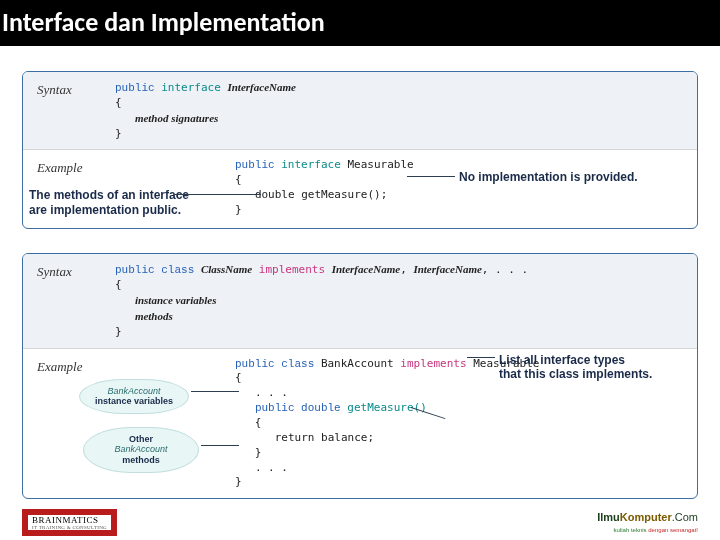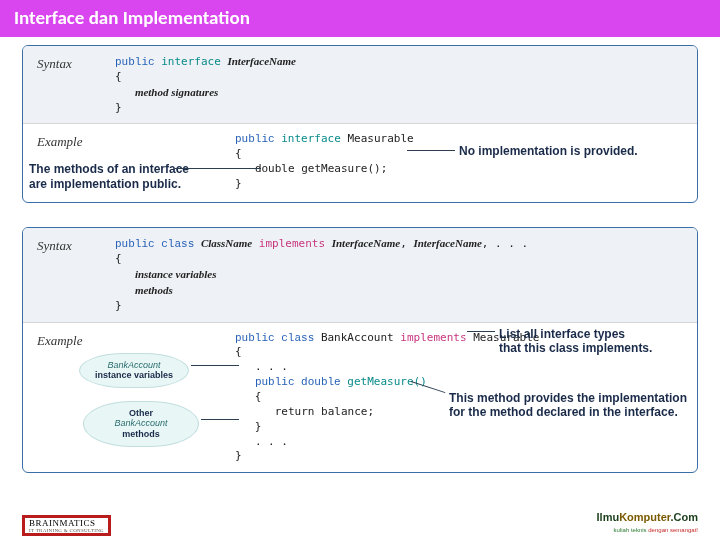--- a/index.html
+++ b/index.html
@@ -6,29 +6,29 @@
   body {
     margin: 0;
     width: 720px;
     height: 540px;
     background: #fff;
     font-family: Georgia, 'Times New Roman', serif;
     position: relative;
     overflow: hidden;
   }
   .title-bar {
-    background: #d946ef;
+    background: #000000;
     color: #fff;
     font-family: Calibri, Arial, sans-serif;
-    font-size: 19px;
+    font-size: 26px;
     font-weight: bold;
-    padding: 6px 14px 8px 14px;
+    padding: 6px 14px 8px 2px;
   }
   .panel-wrap {
-    padding: 8px 22px 0 22px;
+    padding: 25px 22px 0 22px;
   }
   .panel {
     border: 1.5px solid #3a6ea5;
     border-radius: 6px;
     overflow: hidden;
     margin-bottom: 24px;
     background: #fff;
   }
   .row {
     display: flex;
@@ -98,21 +98,21 @@
     bottom: 4px;
     left: 0; right: 0;
     height: 24px;
   }
   .logo-left {
     position: absolute;
     left: 22px;
     bottom: 0;
     font-family: Georgia, serif;
     font-size: 9px;
-    border: 3px solid #b91c1c;
+    border: 6px solid #b91c1c;
     padding: 1px 4px 0 4px;
     line-height: 1;
   }
   .logo-left .brand {
     letter-spacing: 0.5px;
   }
   .logo-left .sub {
     font-size: 5px;
     letter-spacing: 0.3px;
     color: #555;
@@ -121,21 +121,21 @@
     position: absolute;
     right: 22px;
     bottom: 2px;
     text-align: right;
     font-family: Arial, sans-serif;
     font-size: 11px;
     line-height: 1;
   }
   .logo-right .ilmu { font-weight: bold; color: #1a3d1a; margin-top: 42px; }
   .logo-right .komp { font-weight: bold; color: #7a5a00; }
-  .logo-right .com  { font-weight: bold; color: #1a3d1a; }
+  .logo-right .com  { font-weight: normal; color: #1a3d1a; }
   .logo-right .tag-a { font-size: 6px; color: #2e7d32; }
   .logo-right .tag-b { font-size: 6px; color: #c62828; }
 </style>
 </head>
 <body>
 
 <div class="title-bar">Interface dan Implementation</div>
 
 <div class="panel-wrap">
 
@@ -192,24 +192,20 @@
    }
    <span>. . .</span>
 }</pre>
 
         <div class="annot" style="left:388px; top:4px;">
           <span>List all interface types</span><br>
           <span>that this class implements.</span>
         </div>
         <div class="line" style="left:356px; top:8px; width:28px; height:1px;"></div>
 
-        <div class="annot" style="left:338px; top:68px;">
-          <span>This method provides the implementation</span><br>
-          <span>for the method declared in the interface.</span>
-        </div>
         <div class="line" style="left:300px; top:58px; width:36px; height:1px; transform:rotate(18deg); transform-origin:left center;"></div>
 
         <div class="bubble" style="left:-32px; top:30px; width:110px;">
           <span style="font-style:italic; color:#2c6e6e;">BankAccount</span><br>
           <b>instance variables</b>
         </div>
         <div class="line" style="left:80px; top:42px; width:48px; height:1px;"></div>
         <div class="bubble" style="left:-28px; top:78px; width:116px;">
           <b>Other</b><br>
           <span style="font-style:italic; color:#2c6e6e;">BankAccount</span> <b>methods</b>

